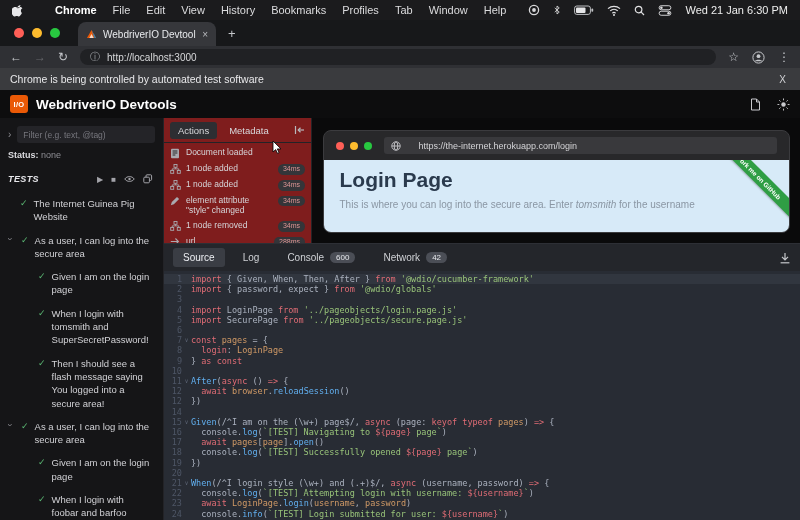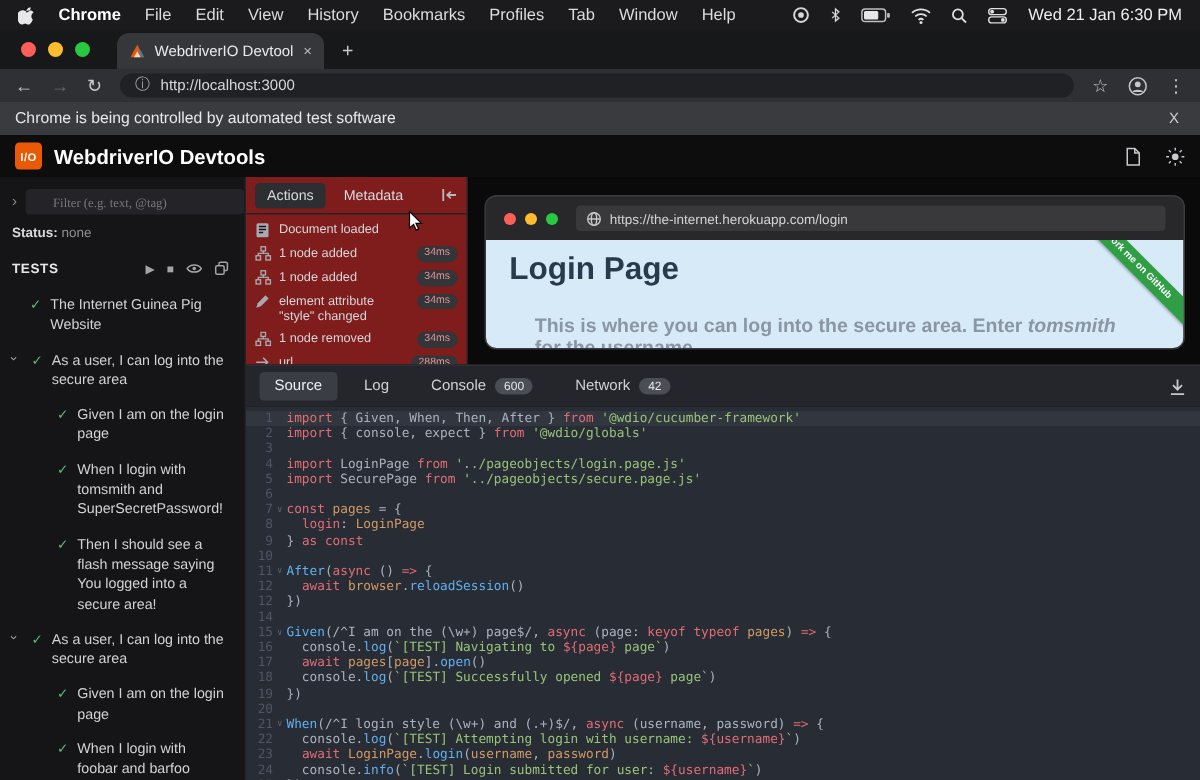--- a/index.html
+++ b/index.html
@@ -3,21 +3,21 @@
 <meta charset="utf-8">
 <style>
   html,body{margin:0;padding:0;background:#000;}
   .screen{position:relative;width:800px;height:520px;overflow:hidden;background:#0a0a0b;
           font-family:"Liberation Sans",sans-serif;-webkit-font-smoothing:antialiased;}
   svg{display:block}
 
   
   .menubar{position:absolute;top:0;left:0;right:0;height:20px;background:#1b1b1d;
            display:flex;align-items:center;padding:0 12px;color:#e6e6e8;font-size:11px;}
-  .menu-left{display:flex;align-items:center;gap:16px;}
+  .menu-left{display:flex;align-items:center;gap:32px;}
   .menu-item{color:#dcdcde;white-space:nowrap;}
   .menu-item.app{font-weight:bold;color:#fff;}
   .menu-right{margin-left:auto;display:flex;align-items:center;gap:13px;}
   .clock{font-size:11px;color:#eee;white-space:nowrap;}
 
   
   .tabstrip{position:absolute;top:20px;left:0;right:0;height:26px;background:#17181a;
             display:flex;align-items:flex-end;}
   .lights{display:flex;gap:8px;align-items:center;height:26px;padding:0 14px 0 14px;}
   .light{width:10px;height:10px;border-radius:50%;}
@@ -55,26 +55,26 @@
   .main{position:absolute;top:118px;left:0;right:0;bottom:0;display:flex;}
   .sidebar{width:163px;flex:none;background:#151517;border-right:1px solid #232327;
            padding-top:6px;overflow:hidden;}
   .rightcol{flex:1;display:flex;flex-direction:column;min-width:0;}
   .toprow{height:125px;flex:none;display:flex;min-height:0;}
 
   
   .filterrow{display:flex;align-items:center;gap:6px;padding:2px 8px 7px 8px;}
   .chev{color:#8b8b90;font-size:10px;line-height:1;}
   .filter{flex:1;height:17px;background:#242428;border:none;border-radius:3px;color:#cfcfd4;
-          font-size:8.5px;padding:0 18px;outline:none;font-family:Liberation Serif, serif;}
+          font-size:8.5px;padding:0 6px;outline:none;font-family:Liberation Sans, sans-serif;}
   .filter::placeholder{color:#77777e;}
   .statusrow{padding:0 8px 10px 8px;font-size:9px;color:#8e8e94;}
   .statusrow b{color:#dadade;}
   .testshdr{display:flex;align-items:center;padding:4px 10px 8px 8px;}
-  .tests-lbl{font-size:9px;font-weight:bold;color:#e6e6ea;letter-spacing:.4px;}
+  .tests-lbl{font-size:9px;font-weight:bold;color:#e6e6ea;letter-spacing:.4px;font-style:italic;}
   .tests-ctl{margin-left:auto;display:flex;align-items:center;gap:8px;color:#a3a3a9;font-size:8px;}
   .t-row{display:flex;gap:6px;padding:5px 10px 5px 0;font-size:9.5px;line-height:1.4;color:#d2d2d6;}
   .t-row .chv2{width:9px;flex:none;color:#9a9aa0;font-size:9px;transform:rotate(90deg);
                transform-origin:center;height:10px;text-align:center;}
   .t-row .chk{flex:none;color:#5bb974;font-size:9px;}
   .t-txt{flex:1;min-width:0;}
   .t-feature{margin-left:20px;}
   .t-scenario{margin-left:6px;}
   .t-step{margin-left:38px;}
 
@@ -96,25 +96,25 @@
 
   
   .previewwrap{flex:1;background:#0a0a0b;display:flex;align-items:flex-start;
                justify-content:center;padding-top:12px;min-width:0;}
   .pwindow{width:465px;height:101px;background:#28282a;border:1px solid #3b3b3e;border-radius:8px;
            overflow:hidden;display:flex;flex-direction:column;}
   .pheader{height:29px;flex:none;display:flex;align-items:center;padding:0 12px;gap:12px;}
   .plights{display:flex;gap:6px;}
   .plight{width:8px;height:8px;border-radius:50%;}
   .purl{flex:1;height:17px;background:#39393c;border-radius:3px;display:flex;align-items:center;
-        gap:6px;padding:0 7px;}
+        gap:18px;padding:0 7px;}
   .purl-text{font-size:9px;color:#d3d3d6;white-space:nowrap;}
   .ppage{flex:1;background:#d7eaf8;position:relative;padding:5px 16px;overflow:hidden;}
   .ph1{font-size:21px;font-weight:bold;color:#2a3a4d;margin:3px 0 7px 0;}
-  .pp{font-size:13px;color:#8a96a3;margin:17px;font-weight:bold;}
+  .pp{font-size:10px;color:#8a96a3;margin:0;}
   .pp em{font-style:italic;}
   .pribbon{position:absolute;top:11px;right:-38px;transform:rotate(45deg);background:#2f9e44;
            color:#fff;font-size:6.5px;font-weight:bold;padding:3px 38px;white-space:nowrap;
            box-shadow:0 1px 2px rgba(0,0,0,.3);}
 
   
   .bottombar{height:27px;flex:none;background:#24262b;display:flex;align-items:center;
              padding:0 9px;gap:8px;border-top:1px solid #2d2f35;}
   .b-tab{font-size:10px;color:#cfd1d5;padding:4px 10px;border-radius:3px;display:flex;
          align-items:flex-start;gap:6px;white-space:nowrap;}
@@ -481,21 +481,21 @@
         <span class="b-download">
           <svg width="12" height="12" viewBox="0 0 12 12">
               <path d="M6 1v6.2M3 4.8L6 7.8l3-3" fill="none" stroke="#c6c8cc" stroke-width="1.2"></path>
               <line x1="1.6" y1="10.8" x2="10.4" y2="10.8" stroke="#c6c8cc" stroke-width="1.2"></line>
             </svg>
         </span>
       </div>
 
       <div class="codearea">
           <div class="c-line hl"><span class="c-num">1</span><span class="c-fold"></span><span class="tok-k">import</span><span class="tok-p"> { Given, When, Then, After } </span><span class="tok-k">from</span><span class="tok-p"> </span><span class="tok-s">'@wdio/cucumber-framework'</span></div>
-          <div class="c-line"><span class="c-num">2</span><span class="c-fold"></span><span class="tok-k">import</span><span class="tok-p"> { console, expect } </span><span class="tok-k">from</span><span class="tok-p"> </span><span class="tok-s">'@wdio/globals'</span></div>
+          <div class="c-line"><span class="c-num">2</span><span class="c-fold"></span><span class="tok-k">import</span><span class="tok-p"> { password, expect } </span><span class="tok-k">from</span><span class="tok-p"> </span><span class="tok-s">'@wdio/globals'</span></div>
           <div class="c-line"><span class="c-num">3</span><span class="c-fold"></span></div>
           <div class="c-line"><span class="c-num">4</span><span class="c-fold"></span><span class="tok-k">import</span><span class="tok-p"> LoginPage </span><span class="tok-k">from</span><span class="tok-p"> </span><span class="tok-s">'../pageobjects/login.page.js'</span></div>
           <div class="c-line"><span class="c-num">5</span><span class="c-fold"></span><span class="tok-k">import</span><span class="tok-p"> SecurePage </span><span class="tok-k">from</span><span class="tok-p"> </span><span class="tok-s">'../pageobjects/secure.page.js'</span></div>
           <div class="c-line"><span class="c-num">6</span><span class="c-fold"></span></div>
           <div class="c-line"><span class="c-num">7</span><span class="c-fold">∨</span><span class="tok-k">const</span><span class="tok-p"> </span><span class="tok-v">pages</span><span class="tok-p"> = {</span></div>
           <div class="c-line"><span class="c-num">8</span><span class="c-fold"></span><span class="tok-p">  </span><span class="tok-k">login</span><span class="tok-p">: </span><span class="tok-v">LoginPage</span></div>
           <div class="c-line"><span class="c-num">9</span><span class="c-fold"></span><span class="tok-p">} </span><span class="tok-k">as</span><span class="tok-p"> </span><span class="tok-k">const</span></div>
           <div class="c-line"><span class="c-num">10</span><span class="c-fold"></span></div>
           <div class="c-line"><span class="c-num">11</span><span class="c-fold">∨</span><span class="tok-f">After</span><span class="tok-p">(</span><span class="tok-k">async</span><span class="tok-p"> () </span><span class="tok-k">=&gt;</span><span class="tok-p"> {</span></div>
           <div class="c-line"><span class="c-num">12</span><span class="c-fold"></span><span class="tok-p">  </span><span class="tok-k">await</span><span class="tok-p"> </span><span class="tok-v">browser</span><span class="tok-p">.</span><span class="tok-f">reloadSession</span><span class="tok-p">()</span></div>

